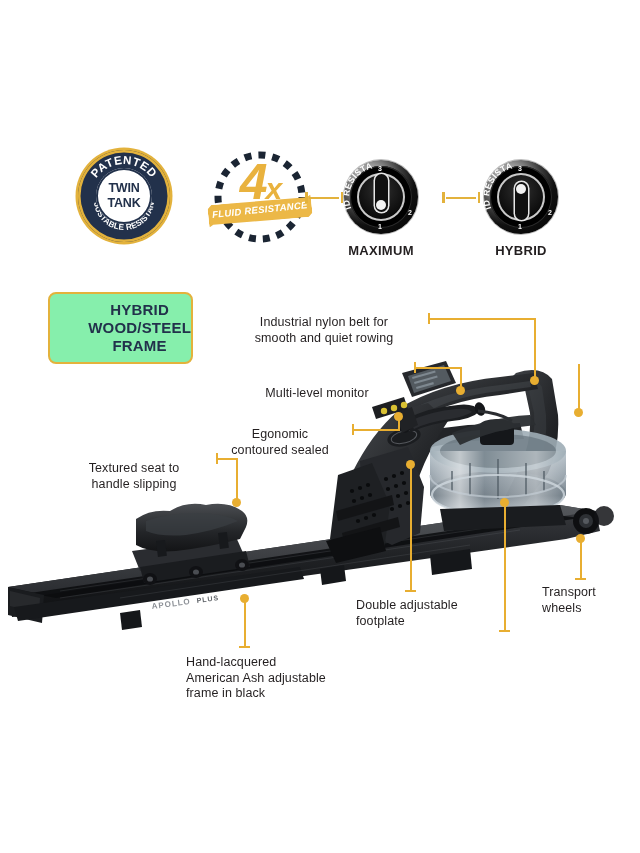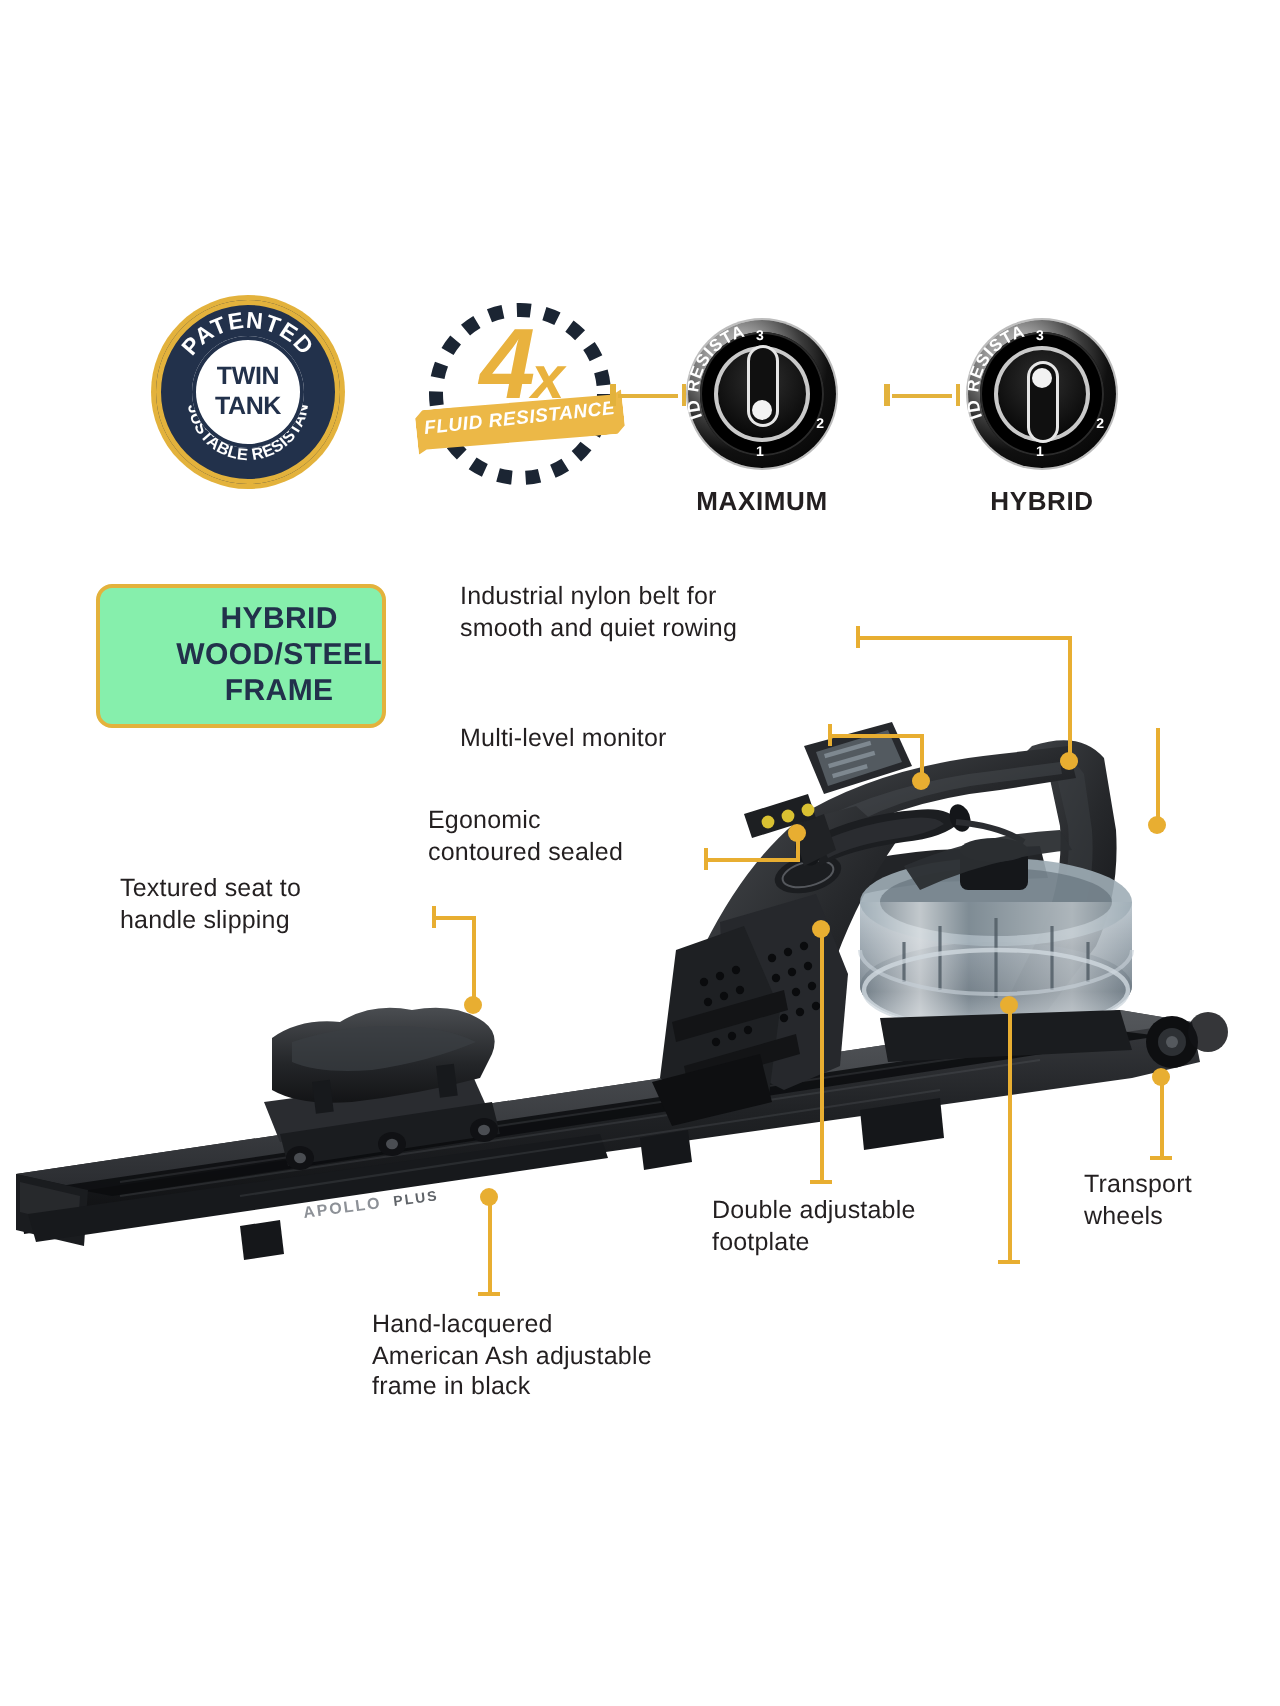--- a/index.html
+++ b/index.html
@@ -22,21 +22,21 @@
   
   .abs { position: absolute; }
   .callout-text {
     position: absolute;
     font-size: 12.5px;
     line-height: 15.5px;
     color: #231f20;
     letter-spacing: .1px;
     white-space: pre-line;
   }
-  .callout-text.right { text-align: left; }
+  .callout-text.right { text-align: center; margin-top: 24px; }
   .line-h, .line-v {
     position: absolute;
     background: #e8ae31;
   }
   .line-h { height: 2px; }
   .line-v { width: 2px; }
   .cap-v {
     position: absolute;
     width: 2px;
     height: 11px;

